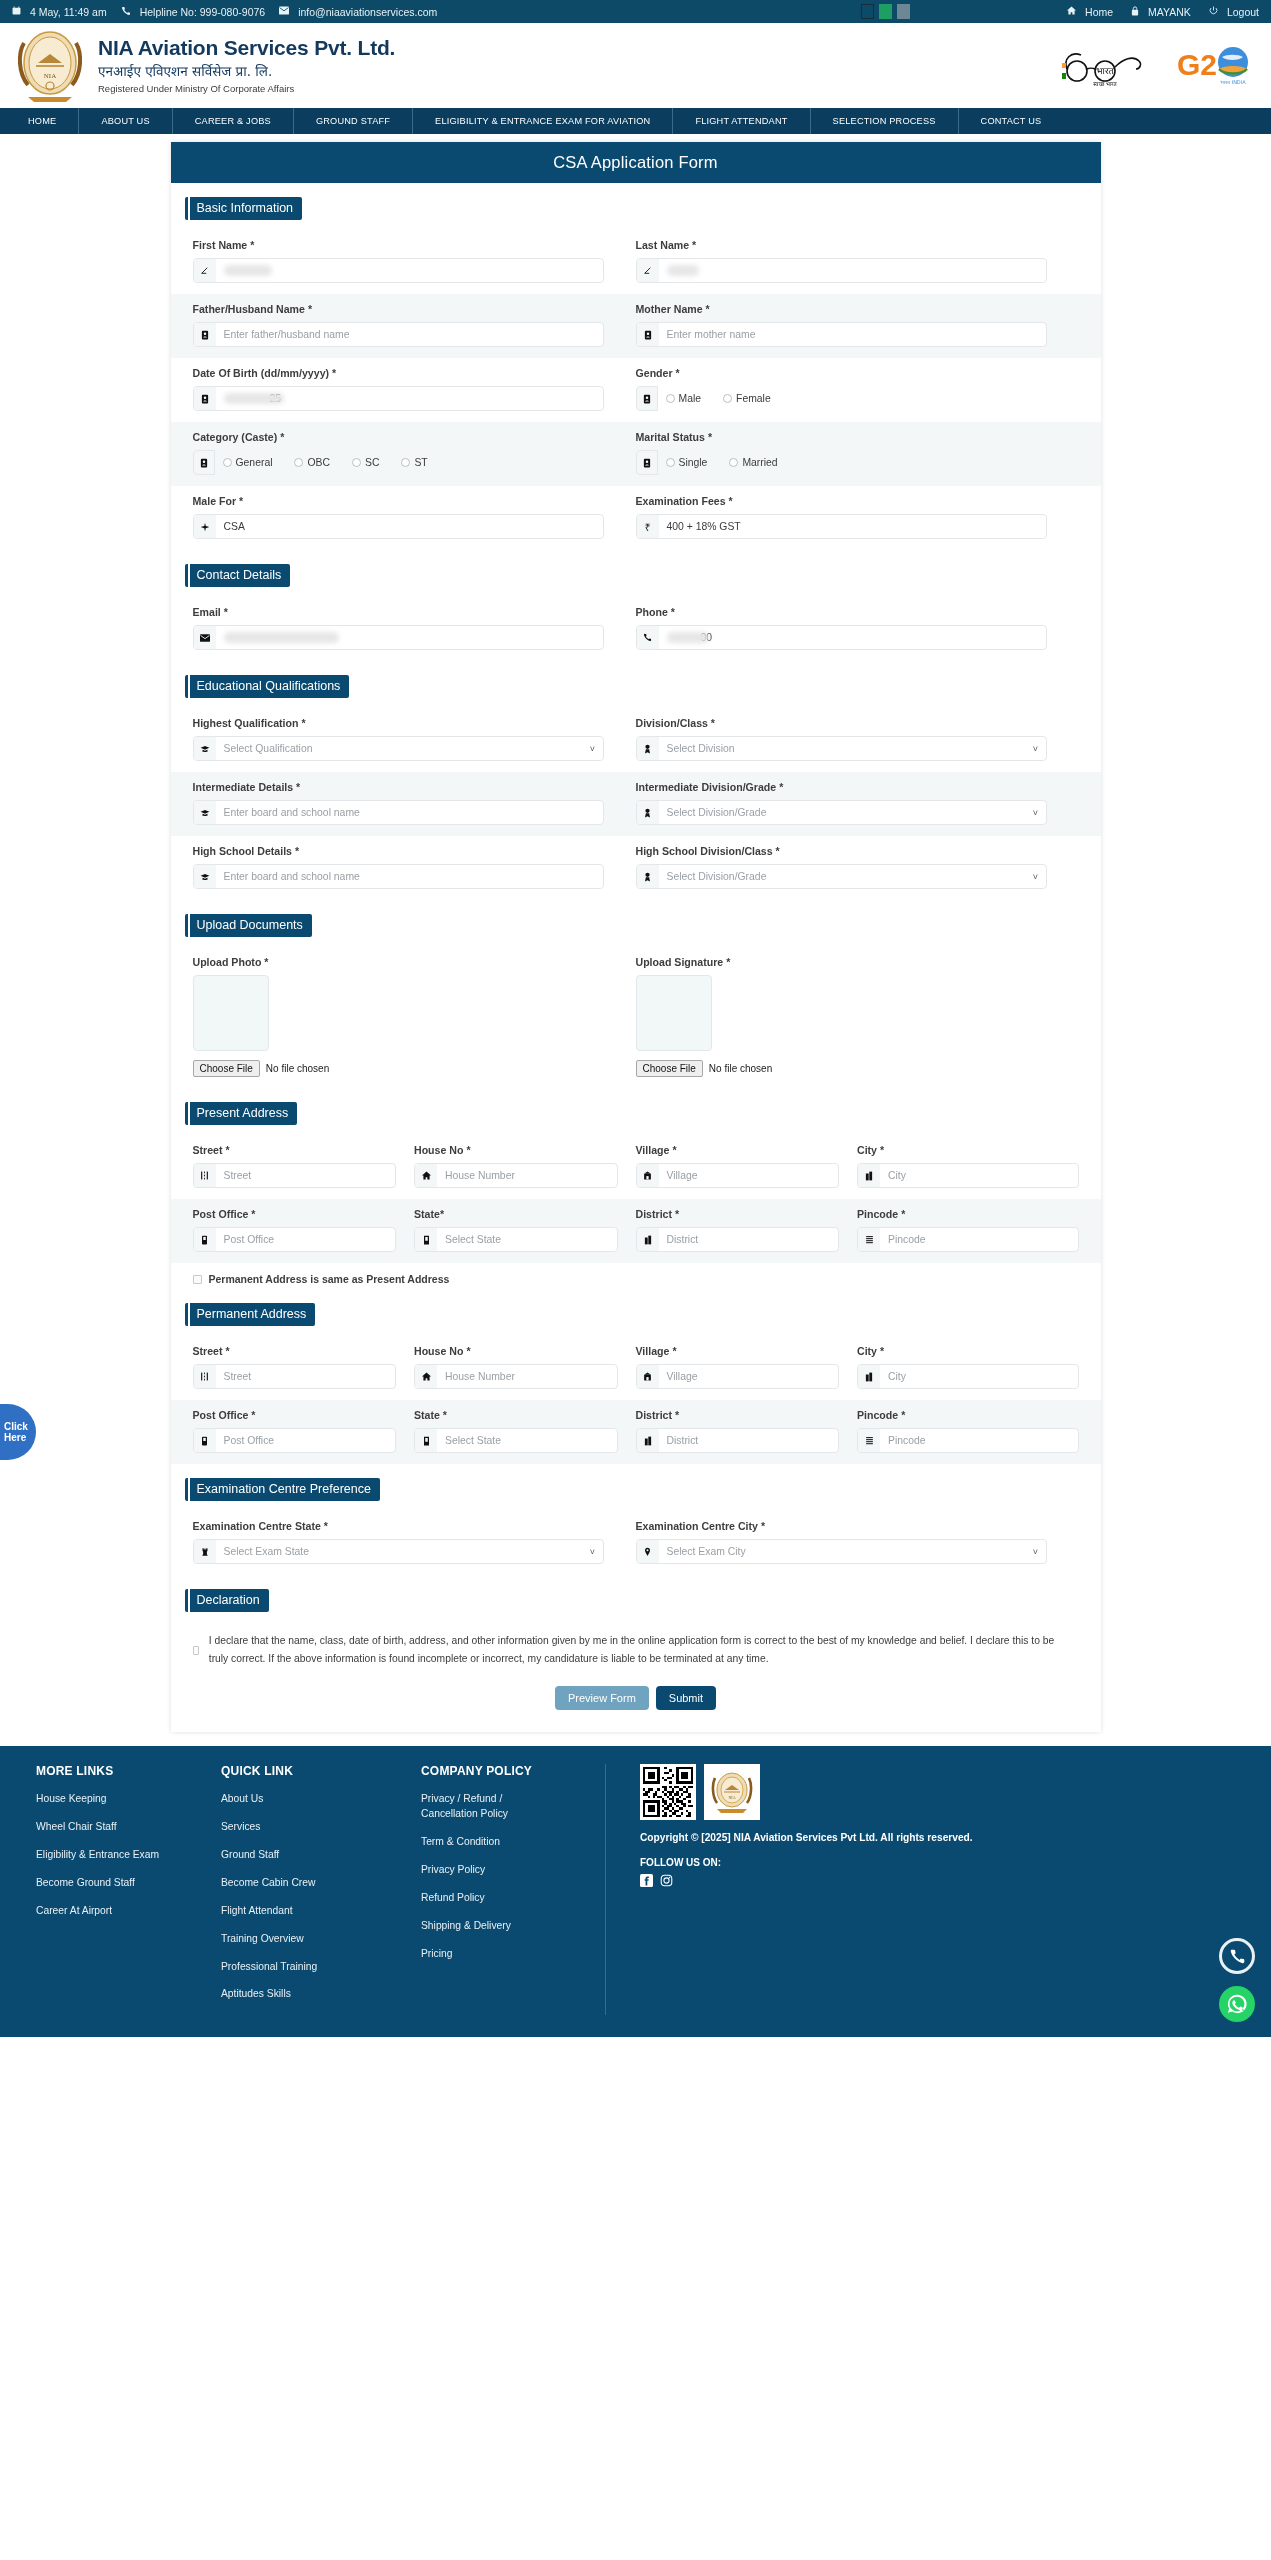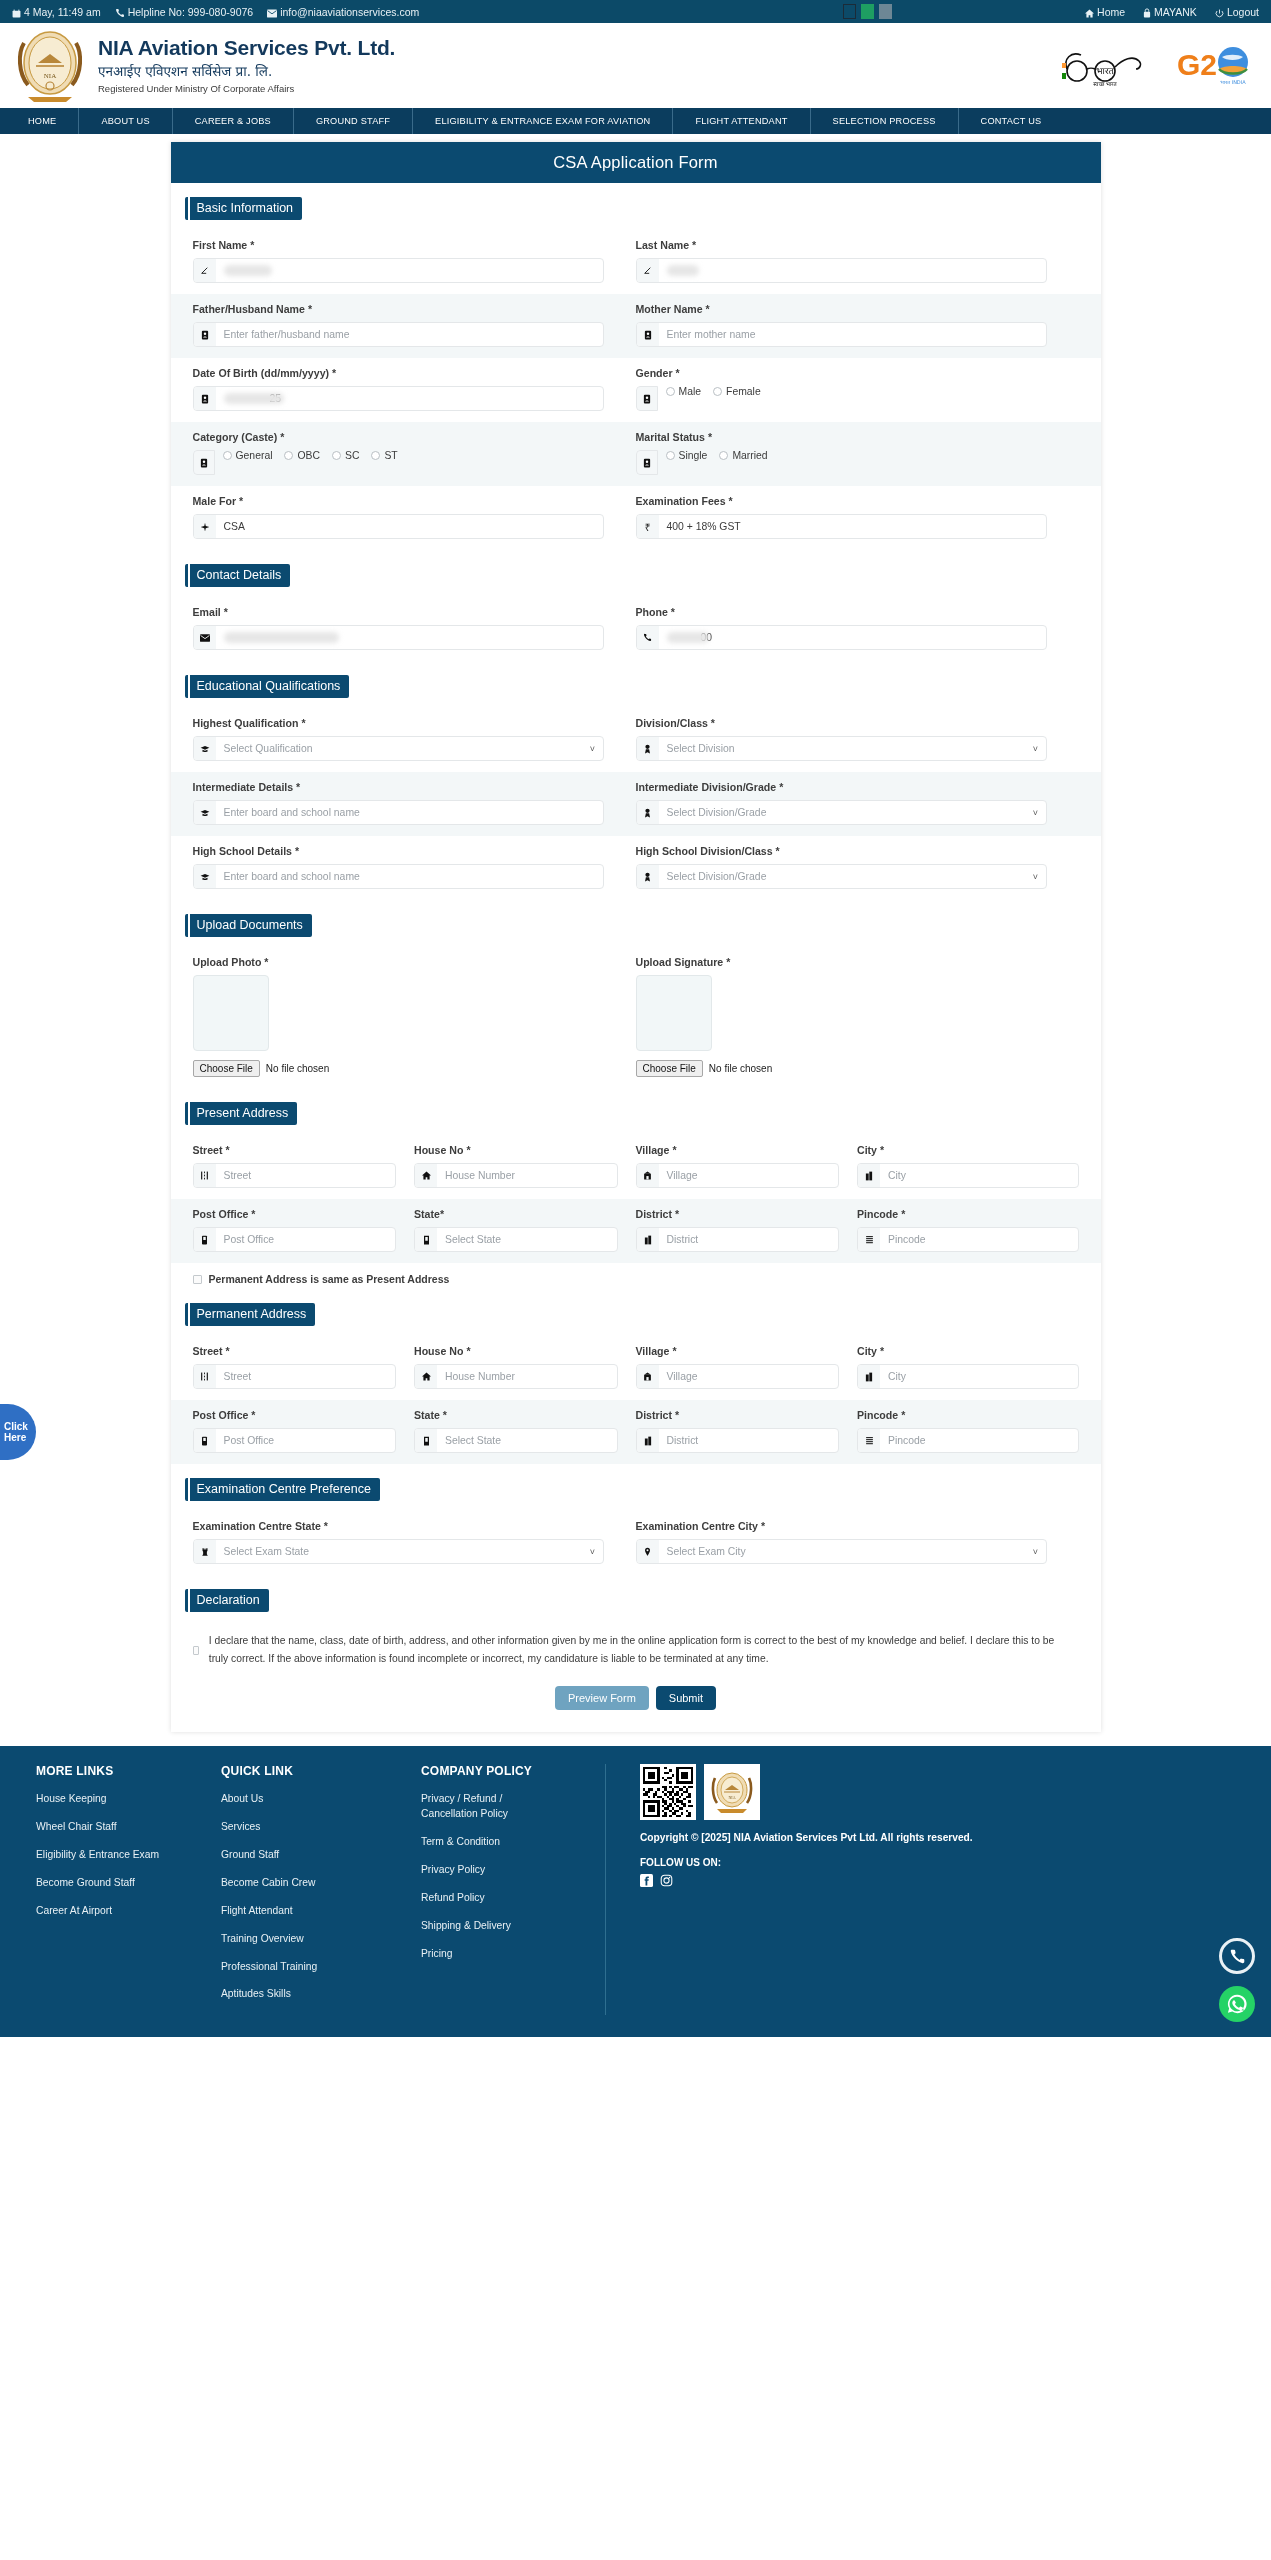--- a/index.html
+++ b/index.html
@@ -14,21 +14,21 @@
   .topbar {
     background: #0c4a68;
     color: #e8f1f5;
     height: 23px;
     display: flex;
     align-items: center;
     font-size: 10.5px;
     padding: 0 12px;
     gap: 14px;
   }
-  .topbar .tb-item { display: flex; align-items: flex-end; gap: 3px; white-space: nowrap; }
+  .topbar .tb-item { display: flex; align-items: flex-start; gap: 9px; white-space: nowrap; }
   .topbar .tb-right { margin-left: auto; display: flex; gap: 18px; align-items: center; }
   .tb-sq-wrap { display: flex; gap: 5px; margin-left: 410px; }
   .tb-sq { width: 13px; height: 15px; display:block; }
   .ico { display: inline-block; line-height: 1; font-size: 10px; }
   svg { display: block; }
 
   
   .header {
     height: 85px;
     background: #ffffff;
@@ -137,21 +137,21 @@
   }
   .ctrl .fld.filled { color: #3b3b3b; }
   .ctrl .chev { width: 20px; display:flex; align-items:center; justify-content:center; color:#555; font-size: 9px; }
   .blur {
     display: inline-block;
     background: #e6e6e6;
     border-radius: 9px;
     filter: blur(2.4px);
     height: 11px;
   }
-  .radios { display: flex; align-items: flex-start; gap: 4px; padding-left: 8px; }
+  .radios { display: flex; align-items: center; gap: 14px; padding-left: 8px; }
   .radios .rg { display: flex; align-items: center; gap: 4px; margin-right: 8px; font-size: 10.4px; color: #3b3b3b; }
   .rad { width: 9px; height: 9px; border: 1px solid #b9bfc4; border-radius: 50%; background: #fff; display:inline-block; }
   .ctrl.radio-ctrl { border: none; background: transparent; }
   .ctrl.radio-ctrl .ig { border: 1px solid #e4e7e9; border-radius: 4px 0 0 4px; }
 
   
   .upl-box {
     width: 76px; height: 76px;
     border: 1px solid #e2e8ea; border-radius: 4px;
     background: #f2f7f8;

